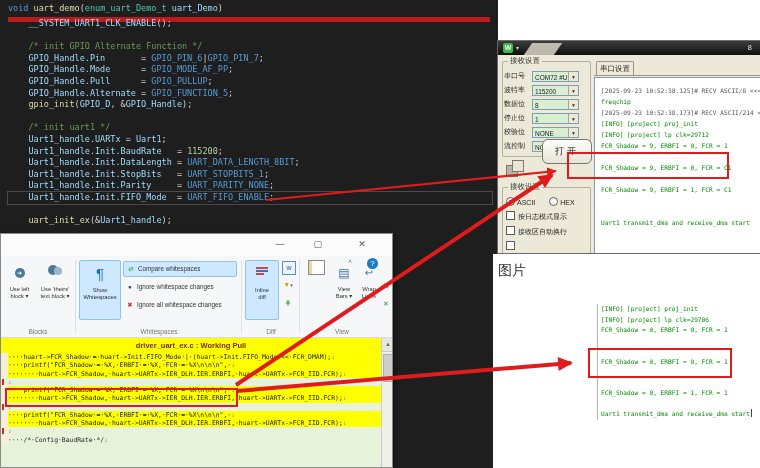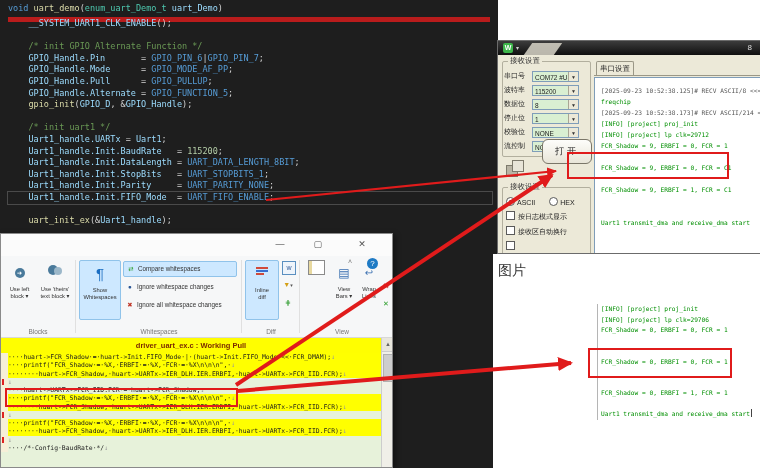--- a/index.html
+++ b/index.html
@@ -264,21 +264,20 @@
     <div id="file-header">driver_uart_ex.c : Working Pull</div>
     <div id="dw-scrollbar">
       <div id="dw-scroll-up">▲</div>
       <div id="dw-scroll-thumb"></div>
     </div>
     <div id="diff-content">
         <div class="drow chg"><span class="dmargin"></span><span class="dtext">····huart-&gt;FCR_Shadow·=·huart-&gt;Init.FIFO_Mode·|·(huart-&gt;Init.FIFO_Mode·&lt;&lt;·FCR_DMAM);<span class="eol">↓</span></span></div>
         <div class="drow chg"><span class="dmargin"></span><span class="dtext">····printf("FCR_Shadow·=·%X,·ERBFI·=·%X,·FCR·=·%X\n\n\n",·<span class="eol">↓</span></span></div>
         <div class="drow chg"><span class="dmargin"></span><span class="dtext">········huart-&gt;FCR_Shadow,·huart-&gt;UARTx-&gt;IER_DLH.IER.ERBFI,·huart-&gt;UARTx-&gt;FCR_IID.FCR);<span class="eol">↓</span></span></div>
         <div class="drow same"><span class="dmargin mark"></span><span class="dtext"><span class="eol">↓</span></span></div>
-        <div class="drow same"><span class="dmargin"></span><span class="dtext">····huart-&gt;UARTx-&gt;FCR_IID.FCR·=·huart-&gt;FCR_Shadow;<span class="eol">↓</span></span></div>
         <div class="drow chg"><span class="dmargin"></span><span class="dtext">····printf("FCR_Shadow·=·%X,·ERBFI·=·%X,·FCR·=·%X\n\n\n",·<span class="eol">↓</span></span></div>
         <div class="drow chg"><span class="dmargin"></span><span class="dtext">········huart-&gt;FCR_Shadow,·huart-&gt;UARTx-&gt;IER_DLH.IER.ERBFI,·huart-&gt;UARTx-&gt;FCR_IID.FCR);<span class="eol">↓</span></span></div>
         <div class="drow same"><span class="dmargin mark"></span><span class="dtext"><span class="eol">↓</span></span></div>
         <div class="drow chg"><span class="dmargin"></span><span class="dtext">····printf("FCR_Shadow·=·%X,·ERBFI·=·%X,·FCR·=·%X\n\n\n",·<span class="eol">↓</span></span></div>
         <div class="drow chg"><span class="dmargin"></span><span class="dtext">········huart-&gt;FCR_Shadow,·huart-&gt;UARTx-&gt;IER_DLH.IER.ERBFI,·huart-&gt;UARTx-&gt;FCR_IID.FCR);<span class="eol">↓</span></span></div>
         <div class="drow same"><span class="dmargin mark"></span><span class="dtext"><span class="eol">↓</span></span></div>
         <div class="drow same"><span class="dmargin"></span><span class="dtext">····/*·Config·BaudRate·*/<span class="eol">↓</span></span></div>
       </div>
   </div>
 

